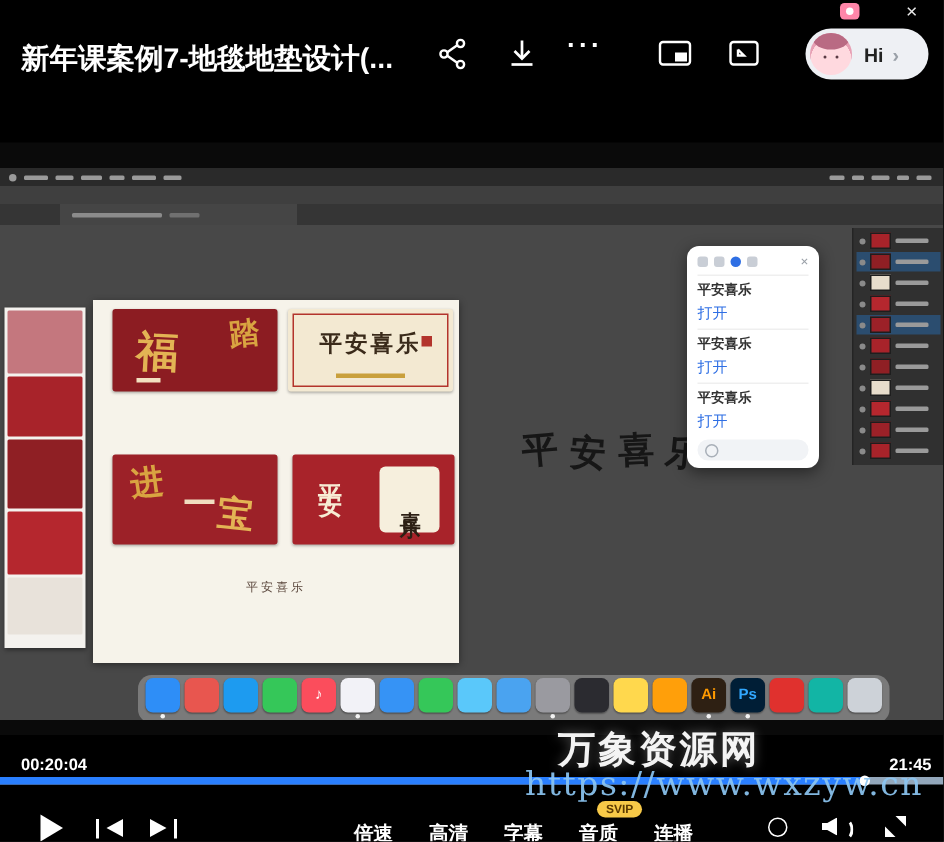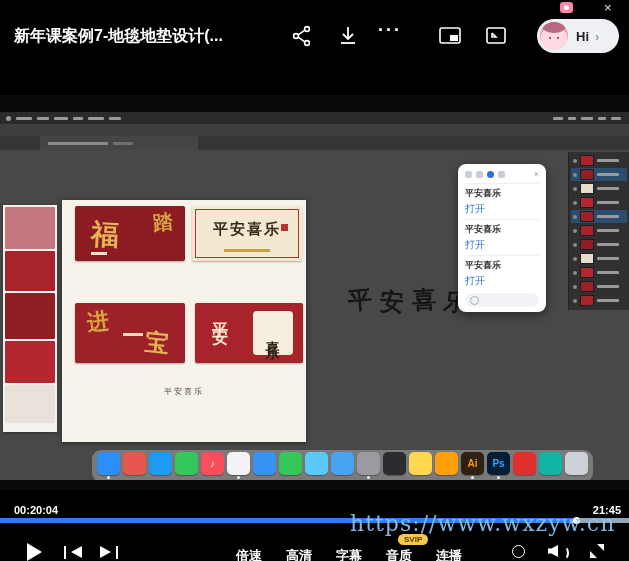--- a/index.html
+++ b/index.html
@@ -1,21 +1,21 @@
 <!DOCTYPE html>
 <html><head>
 <meta charset="utf-8">
 <style>
   html,body{margin:0;padding:0;background:#000;}
   .stage{position:relative;width:629px;height:561px;background:#000;overflow:hidden;
          font-family:"Liberation Sans",sans-serif;user-select:none;}
   .abs{position:absolute;}
 
   
-  .video-title{left:14px;top:26px;font-size:16px;font-weight:700;color:#fff;max-width:260px;
+  .video-title{left:14px;top:26px;font-size:19px;font-weight:700;color:#fff;max-width:260px;
                white-space:nowrap;overflow:hidden;}
   .topicon{top:24px;width:24px;height:24px;color:#fff;}
   .topicon svg{width:100%;height:100%;}
   .share-btn{left:290px;} .dl-btn{left:336px;}
   .more-btn{left:378px;top:20px;color:#fff;font-size:18px;letter-spacing:2px;font-weight:700;}
   .pip1{left:438px;} .pip2{left:484px;}
   .avatar-pill{left:537px;top:19px;width:82px;height:34px;background:#eef0f4;border-radius:17px;
                display:flex;align-items:center;}
   .avatar{width:28px;height:28px;border-radius:50%;margin-left:3px;position:relative;
           background:radial-gradient(circle at 50% 62%,#ffd9df 0 60%,#e7a0b4 61%);overflow:hidden;}
@@ -401,20 +401,21 @@
     </div>
   </div>
 
   <div class="abs current-time">00:20:04</div>
   <div class="abs duration">21:45</div>
   <div class="abs progress-bar">
     <div class="progress-fill" style="width: 91.5%;"></div>
     <div class="progress-thumb" style="left: calc(91.5% - 3px);"></div>
   </div>
 
+  <div class="abs watermark-title">万象资源网</div>
   <div class="abs watermark-url">https://www.wxzyw.cn</div>
 
   <div class="abs play-btn"></div>
   <div class="abs skip prev-btn">
     <span class="bar"></span>
     <span class="tri"></span>
   </div>
   <div class="abs skip next-btn">
     <span class="tri"></span>
     <span class="bar"></span>

